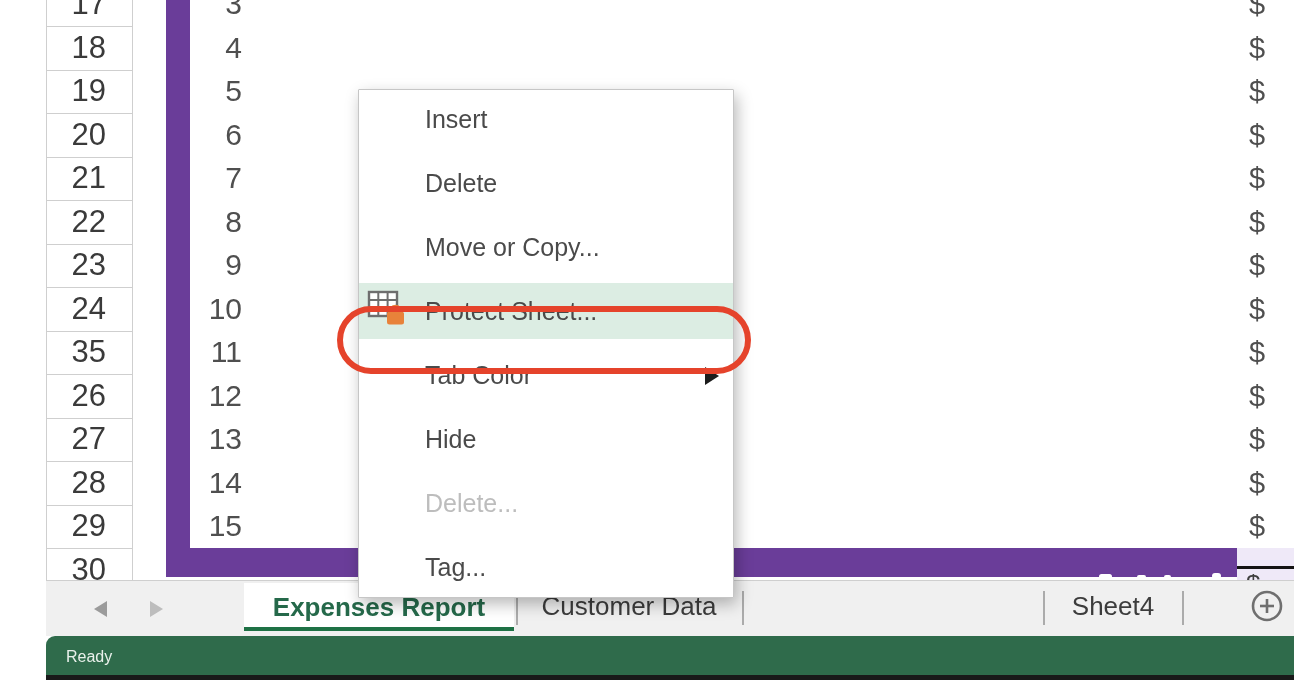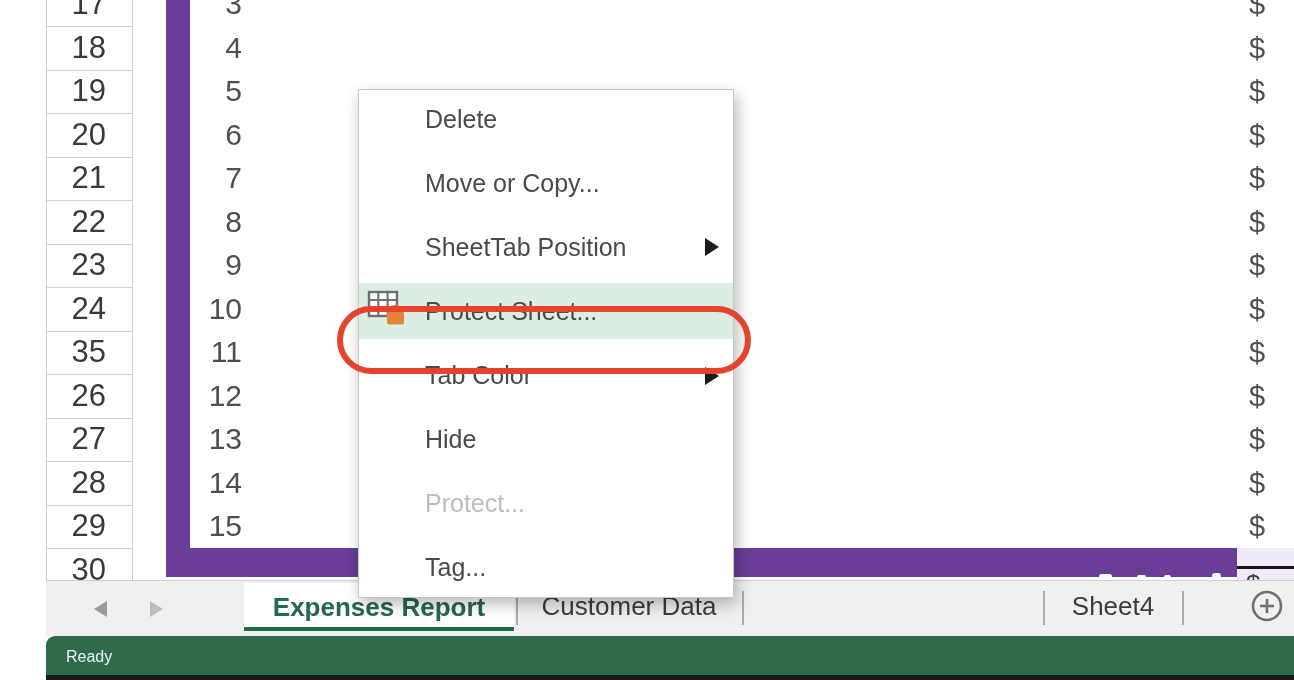--- a/index.html
+++ b/index.html
@@ -135,28 +135,27 @@
     <span>$</span>
   </div>
 
   <div class="speck" style="left:1053px;top:574px;width:13px;height:5px;"></div>
   <div class="speck" style="left:1091px;top:575px;width:9px;height:4px;"></div>
   <div class="speck" style="left:1118px;top:575px;width:7px;height:4px;"></div>
   <div class="speck" style="left:1166px;top:573px;width:9px;height:6px;"></div>
 
   <div id="context-menu">
       <div class="menu-item">
+        <span>Insert</span>
+      </div>
+      <div class="menu-item">
         <span>Delete</span>
       </div>
       <div class="menu-item">
         <span>Move or Copy...</span>
-      </div>
-      <div class="menu-item">
-        <span>SheetTab Position</span>
-        <span class="submenu-arrow"></span>
       </div>
       <div class="menu-item highlighted">
         <span class="item-icon"><svg width="40" height="36" viewBox="0 0 40 36">
             <rect x="2" y="2" width="28" height="24" fill="#fff" stroke="#6e6e6e" stroke-width="2.4"></rect>
             <line x1="11.3" y1="2" x2="11.3" y2="26" stroke="#6e6e6e" stroke-width="2"></line>
             <line x1="20.6" y1="2" x2="20.6" y2="26" stroke="#6e6e6e" stroke-width="2"></line>
             <line x1="2" y1="10" x2="30" y2="10" stroke="#6e6e6e" stroke-width="2"></line>
             <line x1="2" y1="18" x2="30" y2="18" stroke="#6e6e6e" stroke-width="2"></line>
             <path d="M 23 22 a 5.5 5.5 0 0 1 11 0" fill="none" stroke="#e8823a" stroke-width="3.4"></path>
             <rect x="20" y="21.5" width="17" height="13" rx="2.5" fill="#e8823a"></rect>
@@ -164,21 +163,21 @@
         <span>Protect Sheet...</span>
       </div>
       <div class="menu-item">
         <span>Tab Color</span>
         <span class="submenu-arrow"></span>
       </div>
       <div class="menu-item">
         <span>Hide</span>
       </div>
       <div class="menu-item disabled">
-        <span>Protect...</span>
+        <span>Delete...</span>
       </div>
       <div class="menu-item">
         <span>Tag...</span>
       </div>
     </div>
   <div id="annotation-oval"></div>
 
   <div id="tab-bar">
     <div id="nav-back" class="nav-arrow"></div>
     <div id="nav-forward" class="nav-arrow"></div>

